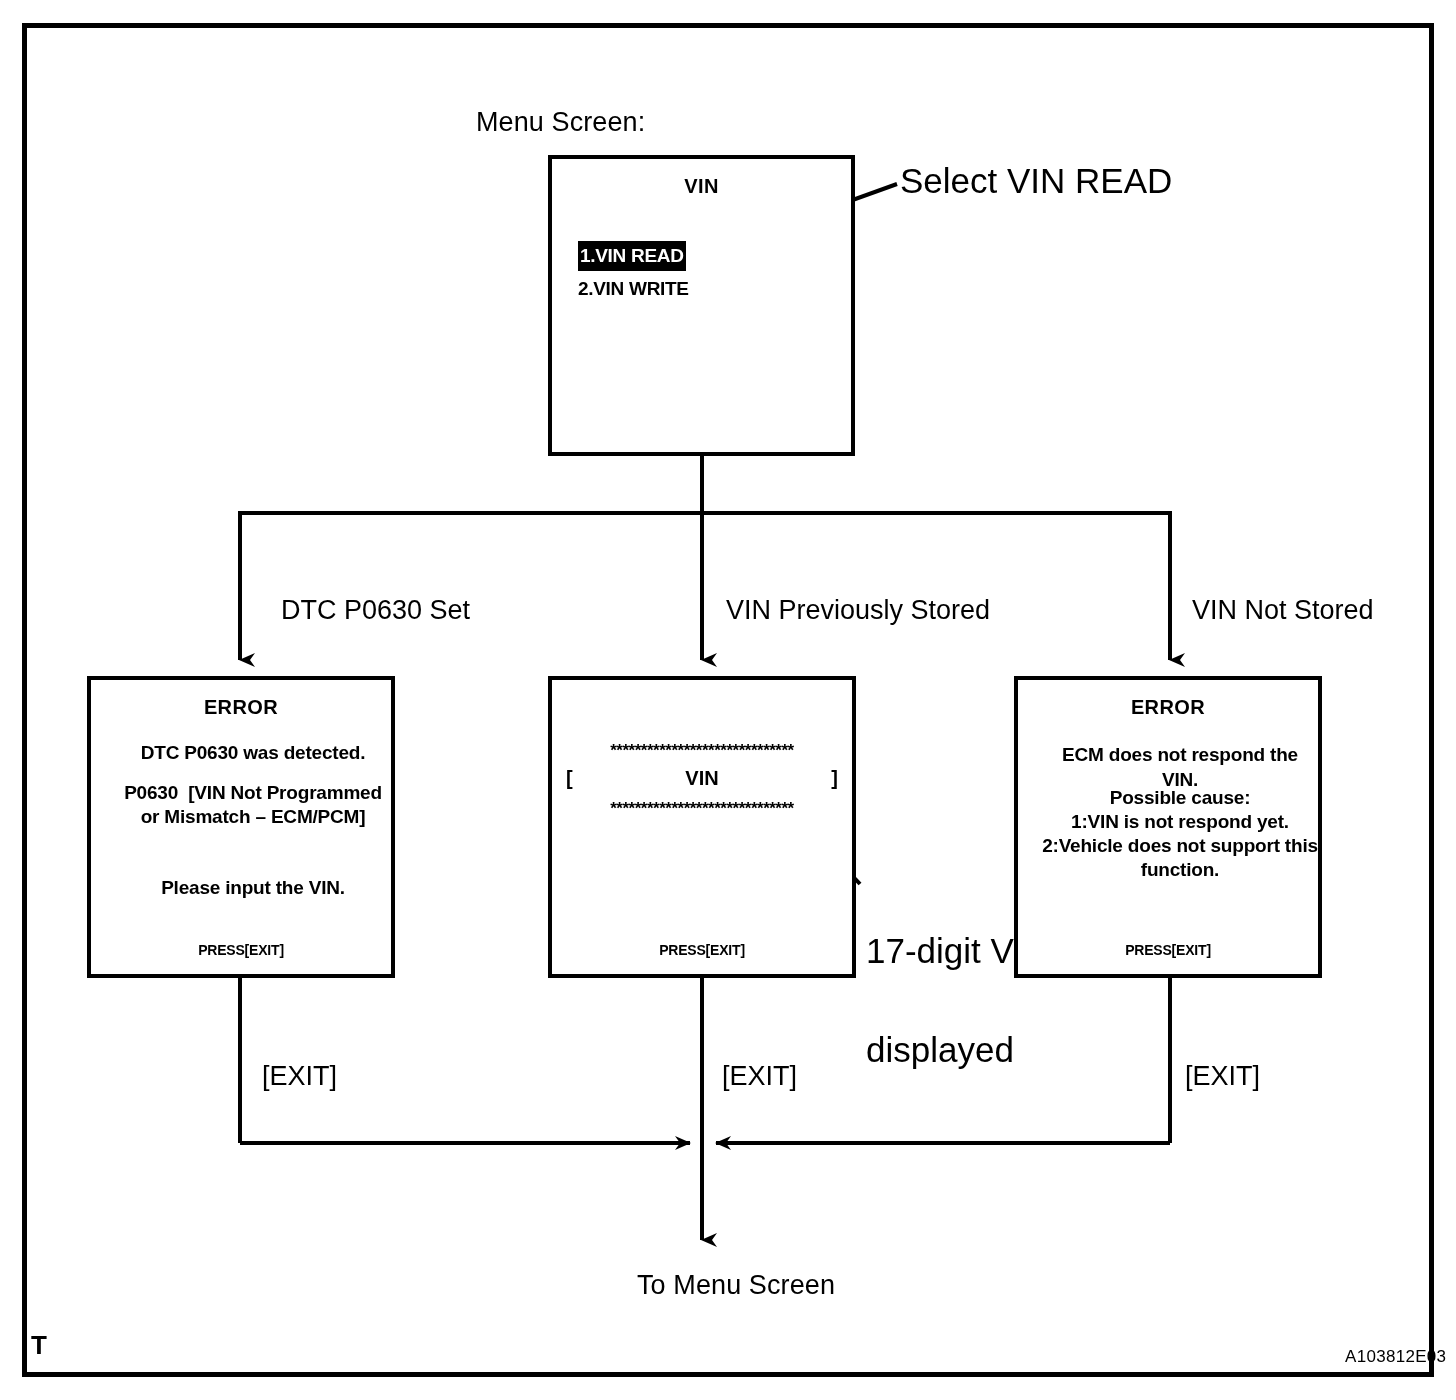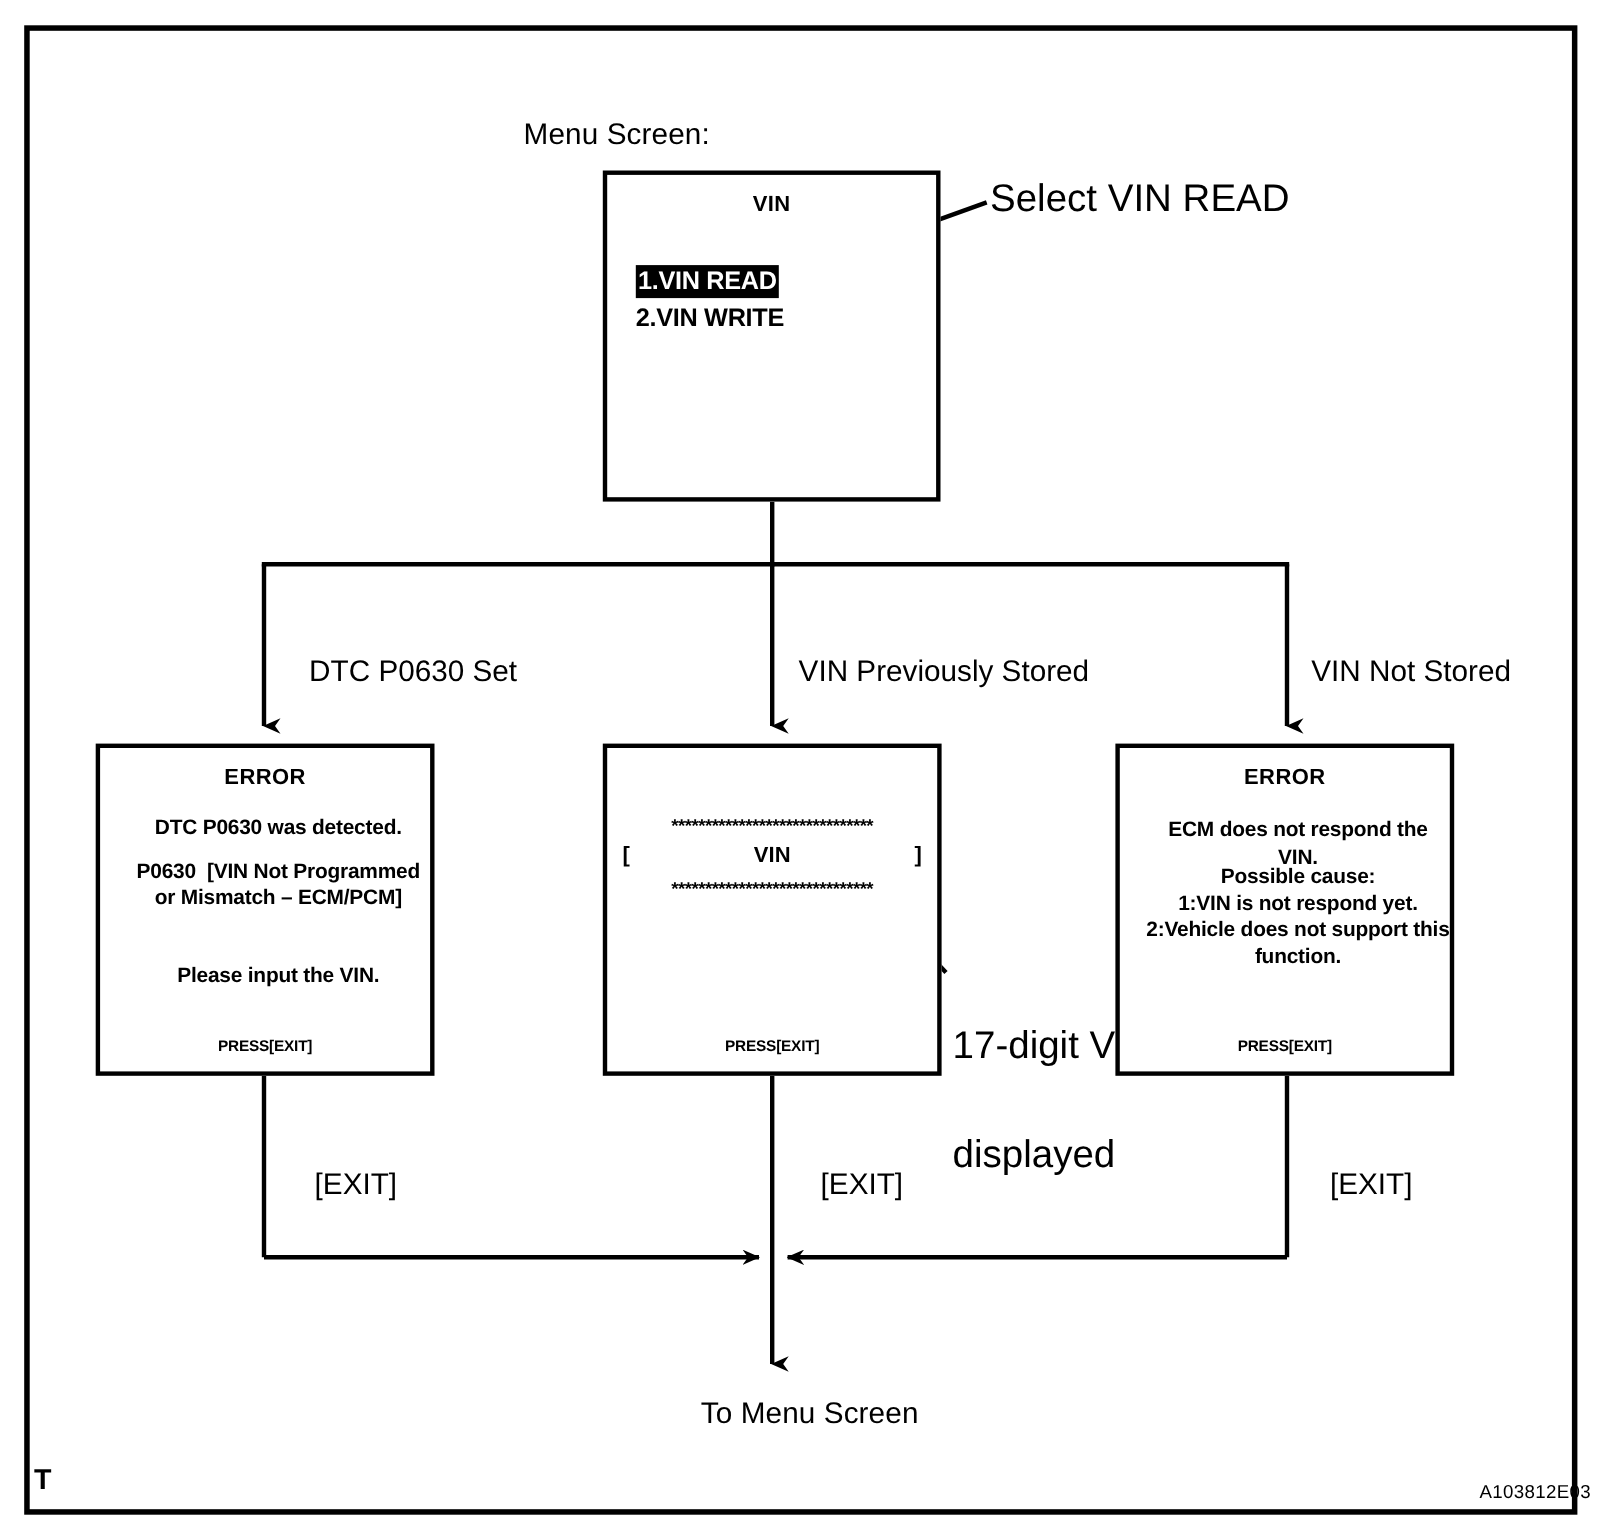--- a/index.html
+++ b/index.html
@@ -73,21 +73,21 @@
     padding-left: 24px;
   }
   .lcd-title {
     font-weight: bold;
     font-size: 20px;
     letter-spacing: 0.4px;
   }
   .menu-row {
     font-family: "Liberation Sans", sans-serif;
     font-weight: bold;
-    font-size: 23px;
+    font-size: 19px;
     letter-spacing: -0.3px;
     line-height: 27px;
     text-align: right;
     white-space: pre;
   }
   .menu-list {
     position: absolute;
     left: 26px;
     top: 82px;
   }
@@ -133,21 +133,20 @@
   .fig-id {
     font-size: 17px;
     letter-spacing: 0.3px;
     font-weight: 400;
   }
   .branch-label {
     font-size: 27px;
   }
   .exit-label {
     font-size: 27px;
-    margin-left: 24px;
   }
   .callout {
     font-size: 35px;
     line-height: 33px;
   }
 </style>
 </head>
 <body>
 
 <div id="page">

